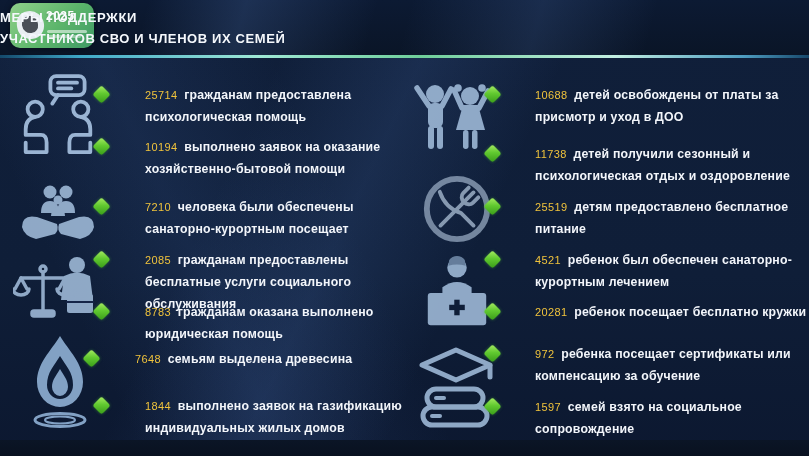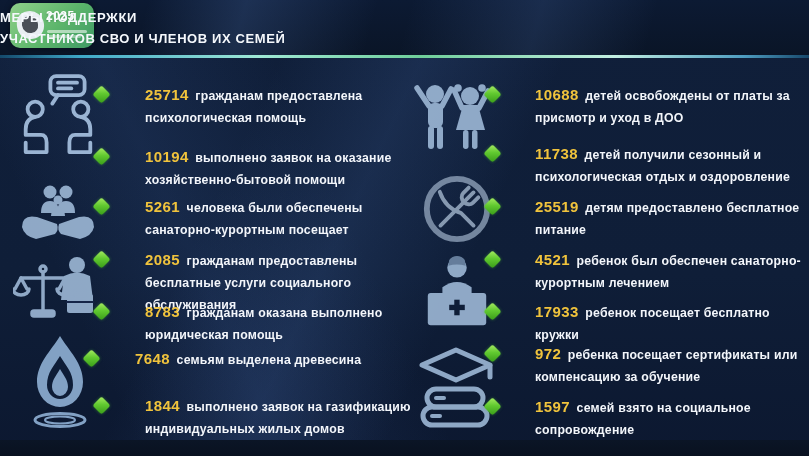--- a/index.html
+++ b/index.html
@@ -39,21 +39,21 @@
     background:linear-gradient(180deg,#0b1526 0%, #091120 100%);}
   
   .item{position:absolute;width:330px;}
   .item .diamond{position:absolute;left:0;top:4px;width:13px;height:13px;border-radius:3px;
     transform:rotate(45deg);
     background:linear-gradient(135deg,#a8ec63 0%,#61c930 45%,#379a18 100%);
     box-shadow:0 0 3px rgba(80,200,60,.5);}
   .item .stat{margin:0;padding-left:50px;color:#f3f6fb;font-weight:700;
     font-size:12.3px;line-height:22px;letter-spacing:.2px;}
   .item.right .stat{padding-left:49px;}
-  .item .num{font-size:15px;font-weight:700;color:#f0c33c;letter-spacing:.4px;margin-right:3px;}
+  .item .num{font-size:11px;font-weight:400;color:#f0c33c;letter-spacing:.4px;margin-right:3px;}
   .item.left .stat{max-width:268px;}
   .item.right .stat{max-width:276px;}
   
   .icon{position:absolute;opacity:.9;}
   .icon svg{display:block;}
 </style>
 </head>
 <body>
 
 <div id="frame">
@@ -179,27 +179,27 @@
       <path d="M16 63 H62 A9 9 0 0 1 62 81 H16 A9 9 0 0 1 16 63 Z"></path>
       <path d="M20 54 h8" stroke-width="4"></path>
       <path d="M16 72 h8" stroke-width="4"></path>
     </svg>
   </div>
 
   <div class="item left" style="left:95px;top:84px;">
     <span class="diamond"></span>
     <p class="stat"><span class="num">25714</span> <span class="desc">гражданам предоставлена психологическая помощь</span></p>
   </div>
-  <div class="item left" style="left:95px;top:146px;">
+  <div class="item left" style="left:95px;top:136px;">
     <span class="diamond"></span>
     <p class="stat"><span class="num">10194</span> <span class="desc">выполнено заявок на оказание хозяйственно-бытовой помощи</span></p>
   </div>
   <div class="item left" style="left:95px;top:196px;">
     <span class="diamond"></span>
-    <p class="stat"><span class="num">5261</span> <span class="desc">человека были обеспечены санаторно-курортным посещает</span></p>
+    <p class="stat"><span class="num">7210</span> <span class="desc">человека были обеспечены санаторно-курортным посещает</span></p>
   </div>
   <div class="item left" style="left:95px;top:249px;">
     <span class="diamond"></span>
     <p class="stat"><span class="num">2085</span> <span class="desc">гражданам предоставлены бесплатные услуги социального обслуживания</span></p>
   </div>
   <div class="item left" style="left:95px;top:301px;">
     <span class="diamond"></span>
     <p class="stat"><span class="num">8783</span> <span class="desc">гражданам оказана выполнено юридическая помощь</span></p>
   </div>
   <div class="item left" style="left:85px;top:348px;">
@@ -222,21 +222,21 @@
   <div class="item right" style="left:486px;top:196px;">
     <span class="diamond"></span>
     <p class="stat"><span class="num">25519</span> <span class="desc">детям предоставлено бесплатное питание</span></p>
   </div>
   <div class="item right" style="left:486px;top:249px;">
     <span class="diamond"></span>
     <p class="stat"><span class="num">4521</span> <span class="desc">ребенок был обеспечен санаторно-курортным лечением</span></p>
   </div>
   <div class="item right" style="left:486px;top:301px;">
     <span class="diamond"></span>
-    <p class="stat"><span class="num">17933</span> <span class="desc">ребенок посещает бесплатно кружки</span></p>
+    <p class="stat"><span class="num">20281</span> <span class="desc">ребенок посещает бесплатно кружки</span></p>
   </div>
   <div class="item right" style="left:486px;top:343px;">
     <span class="diamond"></span>
     <p class="stat"><span class="num">972</span> <span class="desc">ребенка посещает сертификаты или компенсацию за обучение</span></p>
   </div>
   <div class="item right" style="left:486px;top:396px;">
     <span class="diamond"></span>
     <p class="stat"><span class="num">1597</span> <span class="desc">семей взято на социальное сопровождение</span></p>
   </div>
 

